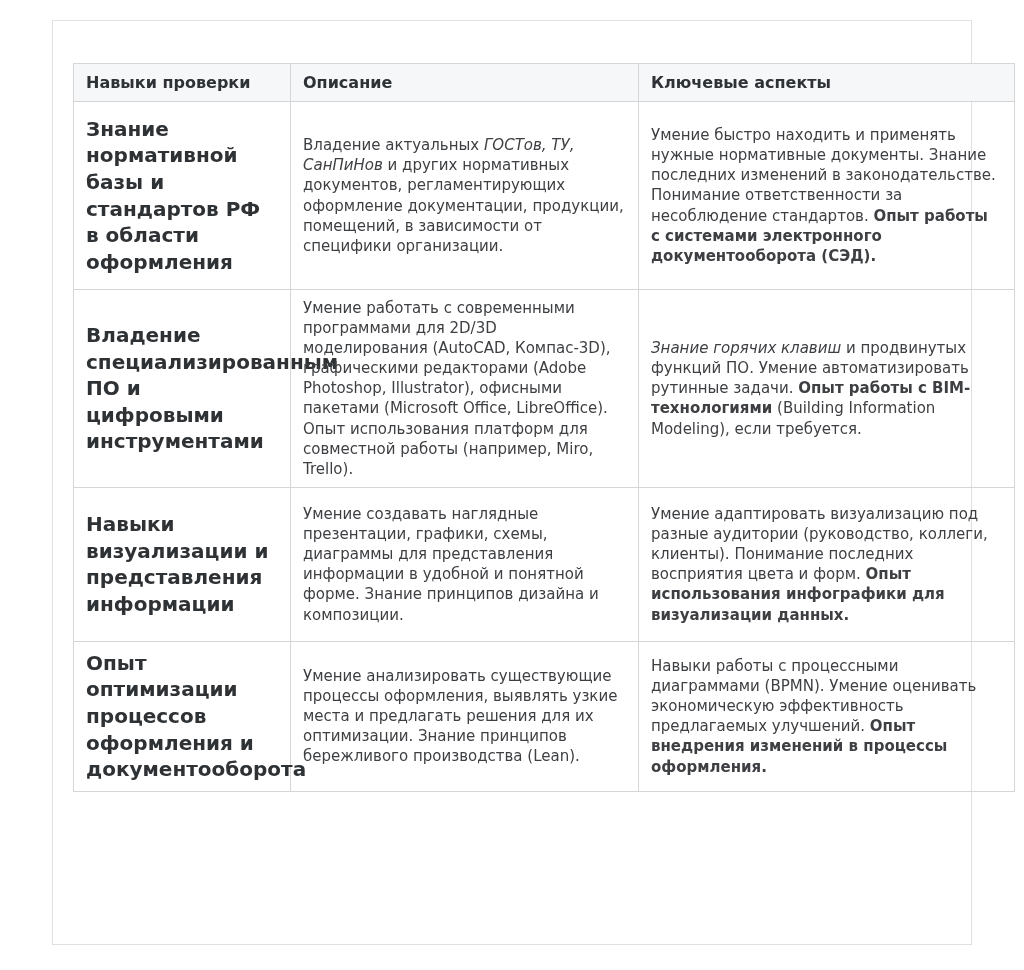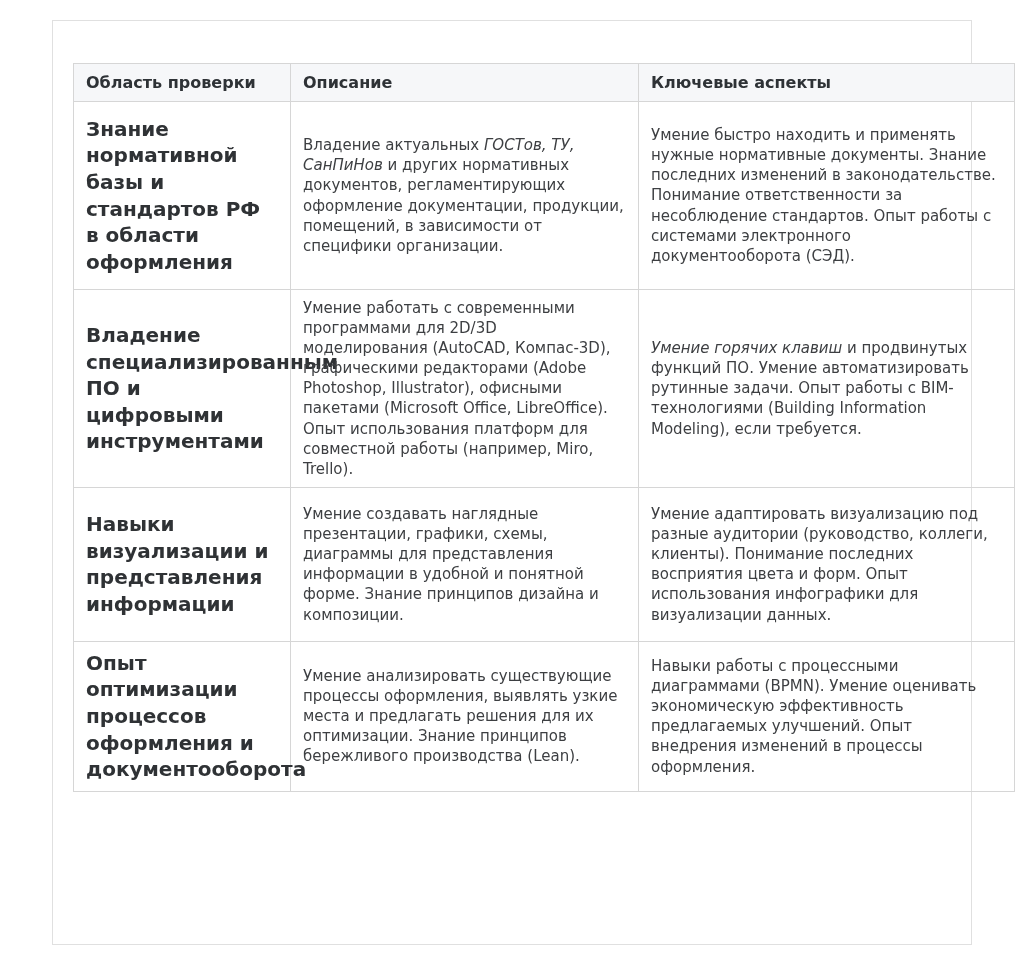--- a/index.html
+++ b/index.html
@@ -66,50 +66,50 @@
   .col-area{width:217px;}
   .col-desc{width:348px;}
   .col-aspects{width:376px;}
   td.col-area{
     font-weight:700;
     font-size:20px;
     line-height:1.33;
     color:var(--area-color);
   }
   .main-table em{font-style:italic;}
-  .main-table strong{font-weight:400;}
+  .main-table strong{font-weight:700;}
   .main-table .u{}
   tbody tr:nth-child(1) td{height:188px;}
   tbody tr:nth-child(2) td{height:186px;}
   tbody tr:nth-child(3) td{height:154px;}
   tbody tr:nth-child(4) td{height:146px;margin-top:28px;}
 </style>
 </head>
 <body>
 
 <div class="card">
 
   <table class="main-table">
     <thead>
       <tr>
-        <th class="col-area">Область проверки</th>
+        <th class="col-area">Навыки проверки</th>
         <th class="col-desc">Описание</th>
         <th class="col-aspects">Ключевые аспекты</th>
       </tr>
     </thead>
     <tbody>
         <tr>
           <td class="col-area">Знание нормативной базы и стандартов РФ в области оформления</td>
           <td class="col-desc"><span>Владение актуальных </span><em>ГОСТов, ТУ, СанПиНов</em><span> и других нормативных документов, регламентирующих оформление документации, продукции, помещений, в зависимости от специфики организации.</span></td>
           <td class="col-aspects"><span>Умение </span><span class="u">быстро находить</span><span> и применять нужные нормативные документы. Знание последних изменений в законодательстве. Понимание ответственности за несоблюдение стандартов. </span><strong>Опыт работы с системами электронного документооборота (СЭД).</strong></td>
         </tr>
         <tr>
           <td class="col-area">Владение специализированным ПО и цифровыми инструментами</td>
           <td class="col-desc"><span>Умение работать с современными программами для 2D/3D моделирования (AutoCAD, Компас-3D), графическими редакторами (Adobe Photoshop, Illustrator), офисными пакетами (Microsoft Office, LibreOffice). Опыт использования платформ для совместной работы (например, Miro, Trello).</span></td>
-          <td class="col-aspects"><em>Умение горячих клавиш</em><span> и продвинутых функций ПО. Умение автоматизировать рутинные задачи. </span><strong>Опыт работы с BIM-технологиями</strong><span> (Building Information Modeling), если требуется.</span></td>
+          <td class="col-aspects"><em>Знание горячих клавиш</em><span> и продвинутых функций ПО. Умение автоматизировать рутинные задачи. </span><strong>Опыт работы с BIM-технологиями</strong><span> (Building Information Modeling), если требуется.</span></td>
         </tr>
         <tr>
           <td class="col-area">Навыки визуализации и представления информации</td>
           <td class="col-desc"><span>Умение создавать наглядные презентации, графики, схемы, диаграммы для представления информации в удобной и понятной форме. Знание принципов дизайна и композиции.</span></td>
           <td class="col-aspects"><span>Умение адаптировать визуализацию под </span><span class="u">разные аудитории</span><span> (руководство, коллеги, клиенты). Понимание последних восприятия цвета и форм. </span><strong>Опыт использования инфографики для визуализации данных.</strong></td>
         </tr>
         <tr>
           <td class="col-area">Опыт оптимизации процессов оформления и документооборота</td>
           <td class="col-desc"><span>Умение анализировать существующие процессы оформления, выявлять узкие места и предлагать решения для их оптимизации. Знание принципов бережливого производства (Lean).</span></td>
           <td class="col-aspects"><span>Навыки работы с процессными диаграммами (BPMN). Умение оценивать экономическую эффективность предлагаемых улучшений. </span><strong>Опыт внедрения изменений в процессы оформления.</strong></td>

